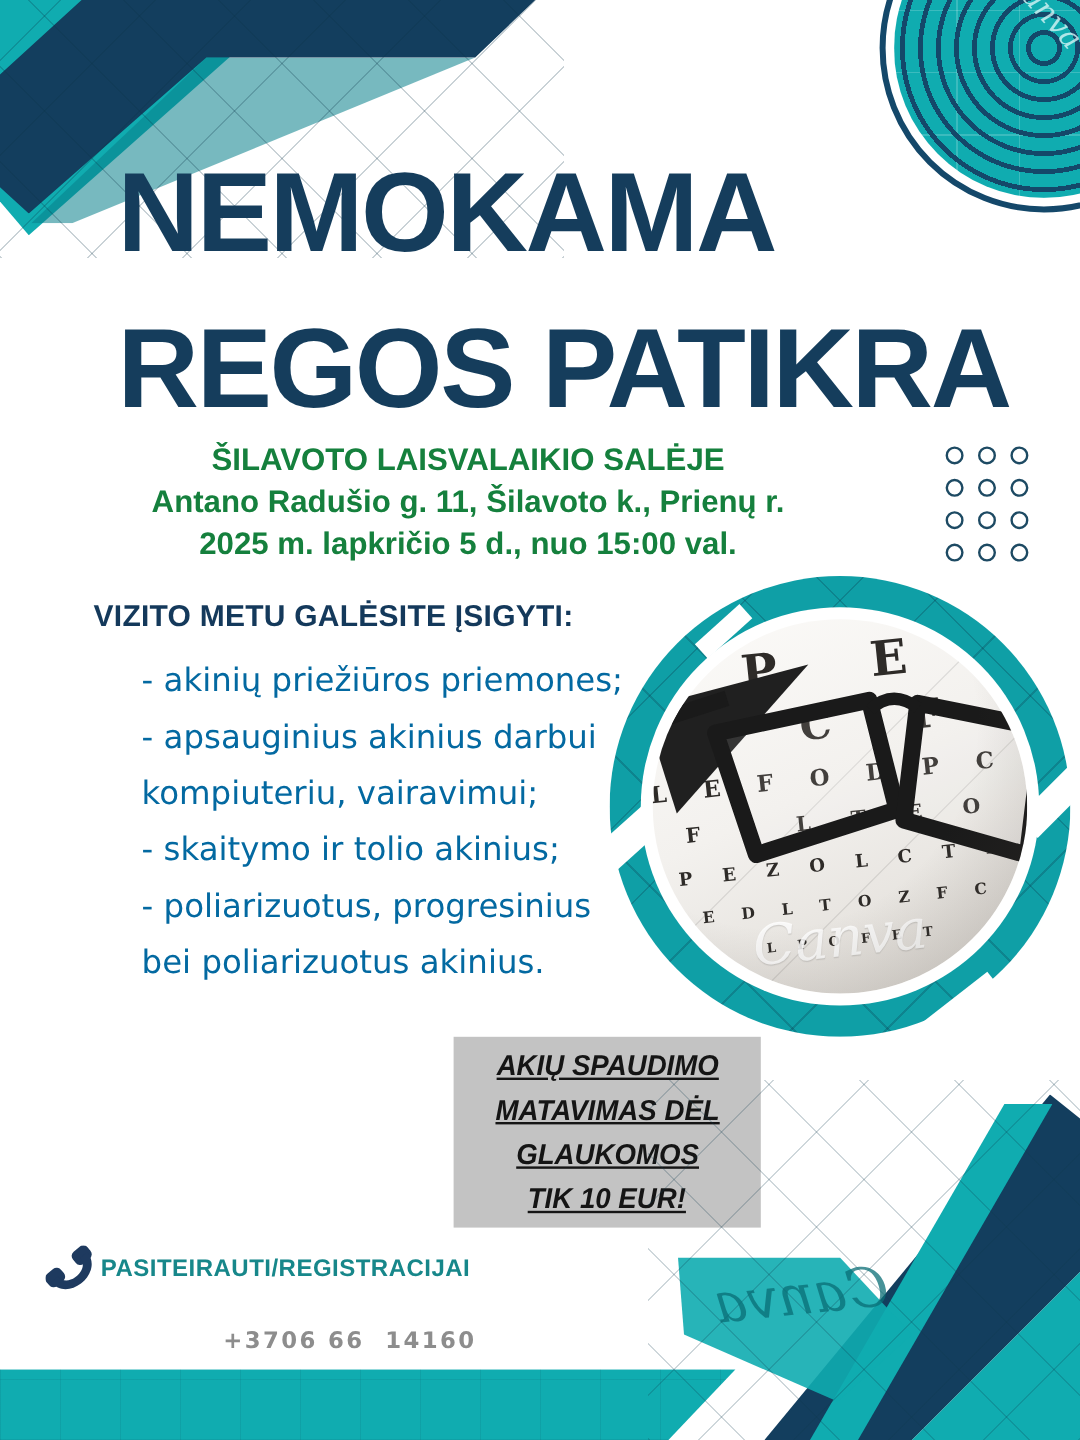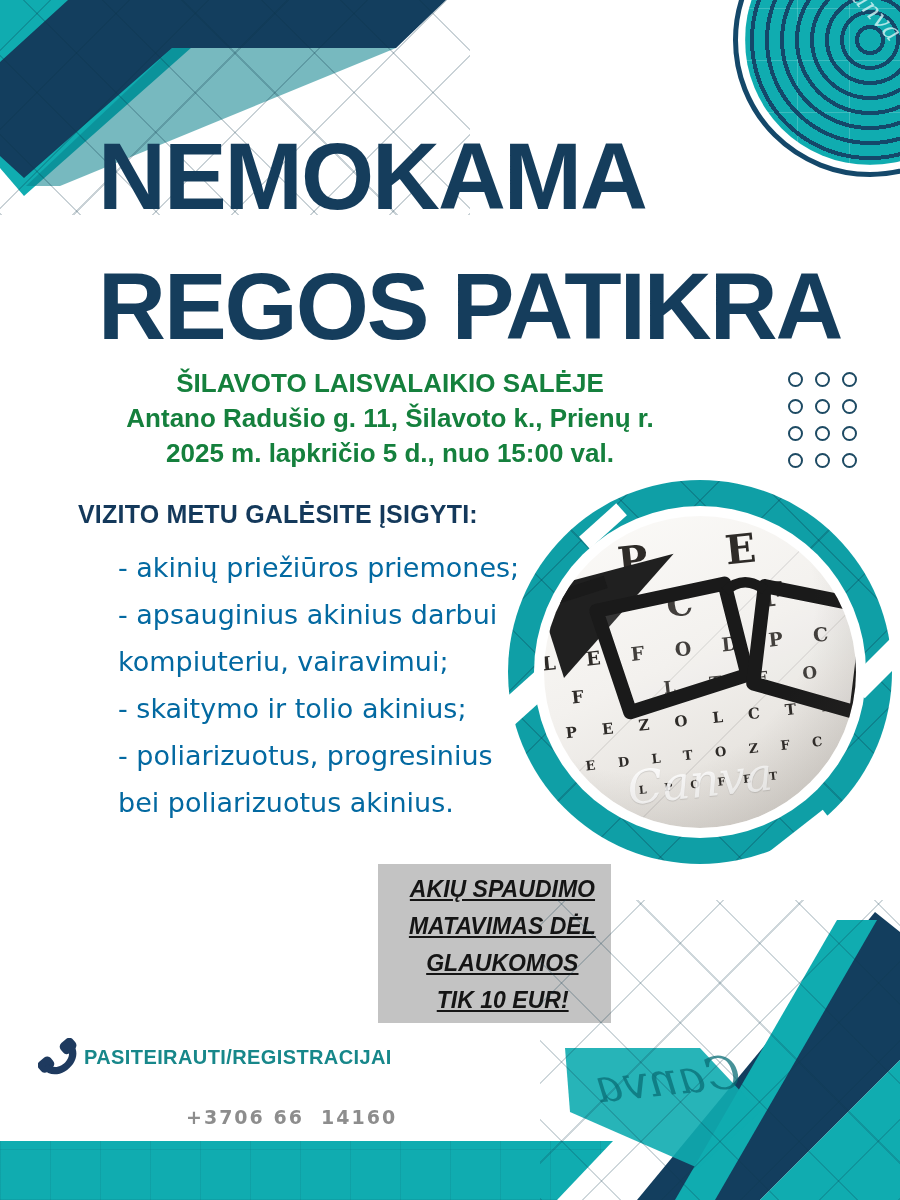--- a/index.html
+++ b/index.html
@@ -97,24 +97,24 @@
   .er4{font-size:17px;letter-spacing:14px;margin-bottom:16px;}
   .er5{font-size:15px;letter-spacing:10px;margin-bottom:18px;}
   .er6{font-size:13px;letter-spacing:9px;margin-bottom:16px;}
   .er7{font-size:11px;letter-spacing:7px;}
   .glasses{position:absolute;left:0;top:0;}
   .photo .wm{position:absolute;left:0;right:0;top:238px;text-align:center;
     font-family:"DejaVu Serif","Liberation Serif",serif;font-style:italic;
     font-size:46px;color:rgba(255,255,255,.85);transform:rotate(-6deg);
     text-shadow:0 1px 1px rgba(0,0,0,.12);}
   
-  .offer-box{position:absolute;left:378px;top:864px;width:217px;height:159px;background:#c3c3c3;
+  .offer-box{position:absolute;left:378px;top:864px;width:256px;height:159px;background:#c3c3c3;
     display:flex;flex-direction:column;justify-content:center;align-items:center;
     font-family:"Liberation Sans","DejaVu Sans",sans-serif;font-style:italic;font-weight:700;
-    font-size:24px;line-height:37px;color:#151515;padding-left:16px;}
+    font-size:24px;line-height:37px;color:#151515;}
   .offer-box span{text-decoration:underline;transform:scaleX(.96);white-space:nowrap;}
   
   .phone-icon{position:absolute;left:38px;top:1038px;width:56px;height:56px;}
   .contact-label{position:absolute;left:84px;top:1046px;font-size:20px;font-weight:700;
     color:#17878a;font-family:Liberation Sans, sans-serif;letter-spacing:.4px;}
   .contact-phone{position:absolute;left:186px;top:1086px;font-size:19px;font-weight:700;
     color:#8d8d8d;letter-spacing:2px;white-space:pre;margin-top:20px;}
   
   .bottom-bar{position:absolute;left:0;top:1141px;width:900px;height:59px;
     background:

